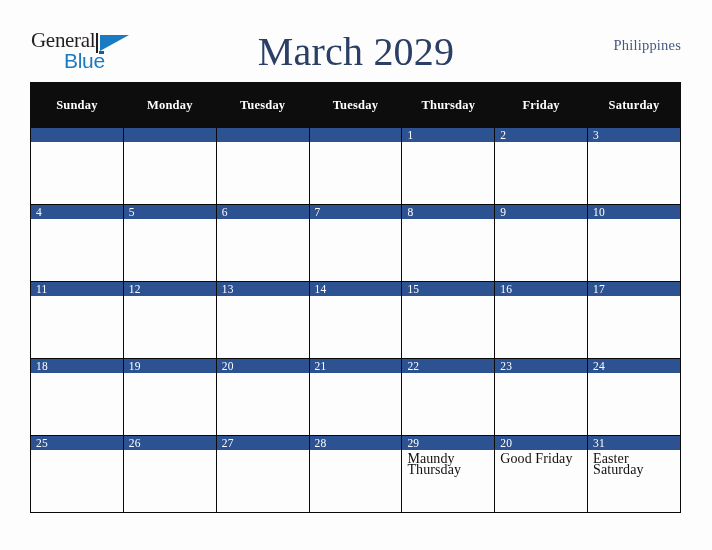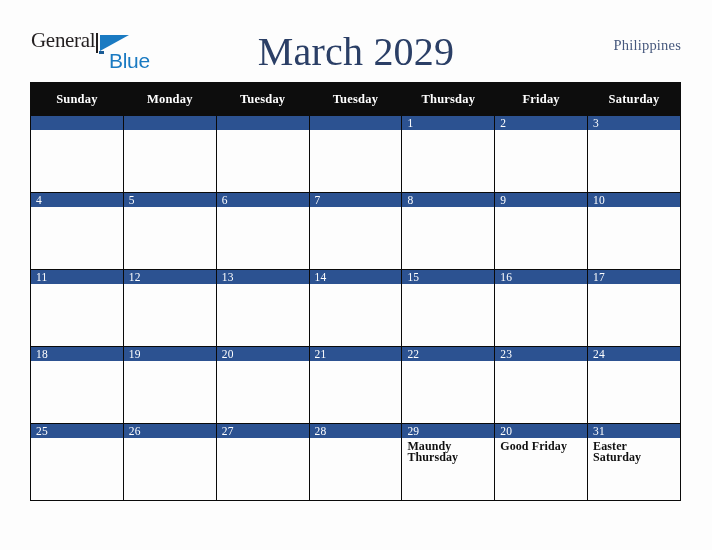--- a/index.html
+++ b/index.html
@@ -44,21 +44,20 @@
   }
   #brand-logo .logo-blue {
     position: absolute;
     left: 33px;
     top: 20px;
     font-family: "Liberation Sans", "DejaVu Sans", sans-serif;
     font-size: 21px;
     letter-spacing: -0.3px;
     color: #1a7ac2;
     line-height: 1;
-    margin-left: 45px;
   }
   #brand-logo .logo-mark {
     position: absolute;
     left: 65px;
     top: 3px;
     width: 33px;
     height: 20px;
   }
   #brand-logo .logo-mark .bar {
     position: absolute;
@@ -118,21 +117,21 @@
     width: 651px;
     border-collapse: collapse;
     table-layout: fixed;
   }
   #calendar-table th {
     background: #0d0d0d;
     color: #ffffff;
     font-size: 12.5px;
     font-weight: bold;
     height: 18px;
-    padding: 7px;
+    padding: 13px;
     text-align: center;
     letter-spacing: 0.2px;
     border: 1px solid #0d0d0d;
   }
   #calendar-table td {
     padding: 0;
     vertical-align: top;
     height: 76px;
     border: 1px solid #0a0a0a;
     background: #fdfdfd;
@@ -148,22 +147,22 @@
     font-size: 11.5px;
     line-height: 14px;
     padding: 0 0 0 5px;
     letter-spacing: 0.2px;
     box-sizing: border-box;
   }
   .events {
     padding: 3px 3px 0 5px;
   }
   .event {
-    font-size: 12px;
-    font-weight: bold;
+    font-size: 14px;
+    font-weight: normal;
     color: #101010;
     line-height: 11px;
     letter-spacing: 0.1px;
   }
 </style>
 </head>
 <body>
 
 <div id="header-zone">
 

